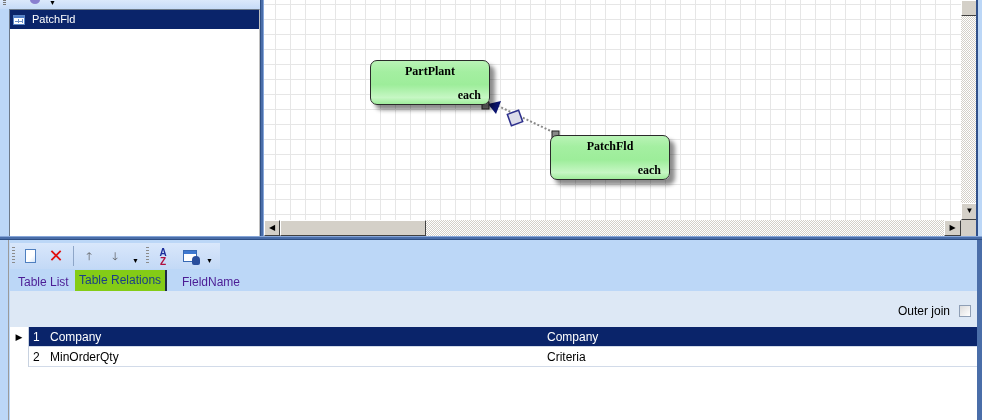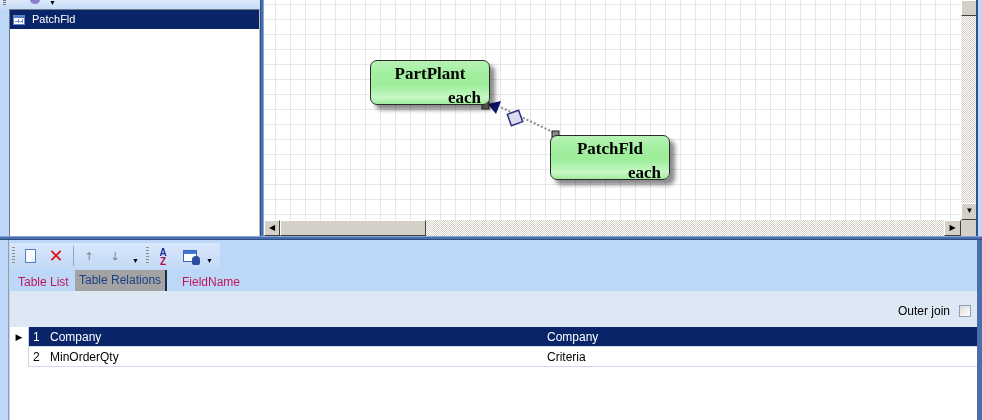--- a/index.html
+++ b/index.html
@@ -62,21 +62,21 @@
       linear-gradient(90deg, #e6e6e6 1px, transparent 1px),
       linear-gradient(#e6e6e6 1px, transparent 1px);
     background-size: 15px 15px;
     background-position: 11px 4px;
   }
   .entity {
     position: absolute; width: 120px; height: 45px;
     border: 1px solid #2a2a2a; border-radius: 7px;
     background: linear-gradient(#b9f3b6 0%, #a4efa1 25%, #9ded9a 55%, #c6f7c4 85%, #a0ec9c 100%);
     box-shadow: 5px 5px 4px rgba(0,0,0,0.45);
-    font-family: "Liberation Serif", "DejaVu Serif", serif; font-weight: bold; font-size: 17px;
+    font-family: "Liberation Serif", "DejaVu Serif", serif; font-weight: bold; font-size: 12px;
   }
   .entity .ent-title { position:absolute; left:0; right:0; top:3px; text-align:center; }
   .entity .ent-sub { position:absolute; right:8px; top:27px; }
   #ent-partplant { left: 106px; top: 60px; }
   #ent-patchfld { left: 286px; top: 135px; }
   #relation-svg { position:absolute; left:0; top:0; width:697px; height:220px; overflow:visible; }
   
   #v-scroll {
     position:absolute; left: 697px; top:0; width: 17px; height: 220px;
     background: repeating-conic-gradient(#d4d0c8 0 25%, #fff 0 50%) 0 0/2px 2px;
@@ -118,22 +118,22 @@
   .tb-button { position:absolute; top:3px; width:20px; height:20px; text-align:center; line-height:20px; }
   #new-icon { display:inline-block; width:11px; height:14px; margin-top:3px; border:1px solid #4f7fbf; background:linear-gradient(135deg,#fff 60%,#d5e6fa); position:relative; }
   #delete-icon { color:#e01010; font-weight:bold; font-size:18px; line-height:20px; }
   .arrow-icon { color:#555; font-size:11px; }
   .drop-mini { position:absolute; top:14px; font-size:7px; }
   #sort-icon { font-size:10px; font-weight:bold; color:#1a2c9a; line-height:9px; display:inline-block; margin-top:2px; }
   #sort-icon .z { color:#b01040; }
   #grid-user-icon { display:inline-block; width:14px; height:12px; margin-top:4px; border:1px solid #3769b4; background:linear-gradient(#3e78d0 0 3px,#fff 3px); position:relative; }
   #grid-user-icon::after { content:""; position:absolute; right:-4px; bottom:-4px; width:8px; height:9px; border-radius:4px 4px 2px 2px; background:#2a4e9c; }
   #tabs { position:absolute; left:10px; top:30px; height:21px; width:972px; }
-  .tab { position:absolute; top:0; height:21px; line-height:24px; font-size:12px; color:#be185d; padding:0 4px; }
-  .tab.active { background:#a3a3a3; color:#1b3f87; line-height:20px; border-right:2px solid #1f2a44; }
+  .tab { position:absolute; top:0; height:21px; line-height:24px; font-size:12px; color:#4c1d95; padding:0 4px; }
+  .tab.active { background:#84cc16; color:#1b3f87; line-height:20px; border-right:2px solid #1f2a44; }
   #tab-panel {
     position:absolute; left:10px; top:51px; width: 967px; height:129px; background:#fff;
   }
   #options-bar {
     position:absolute; left:0; top:0; width:967px; height:36px; background:#dde8f5;
   }
   #outer-join-label { position:absolute; right:27px; top:13px; font-size:12px; color:#000; }
   #outer-join-checkbox {
     position:absolute; right:6px; top:14px; width:12px; height:12px;
     border:1px solid #8f9fb5; background: linear-gradient(135deg,#dcdcdc,#fff);

